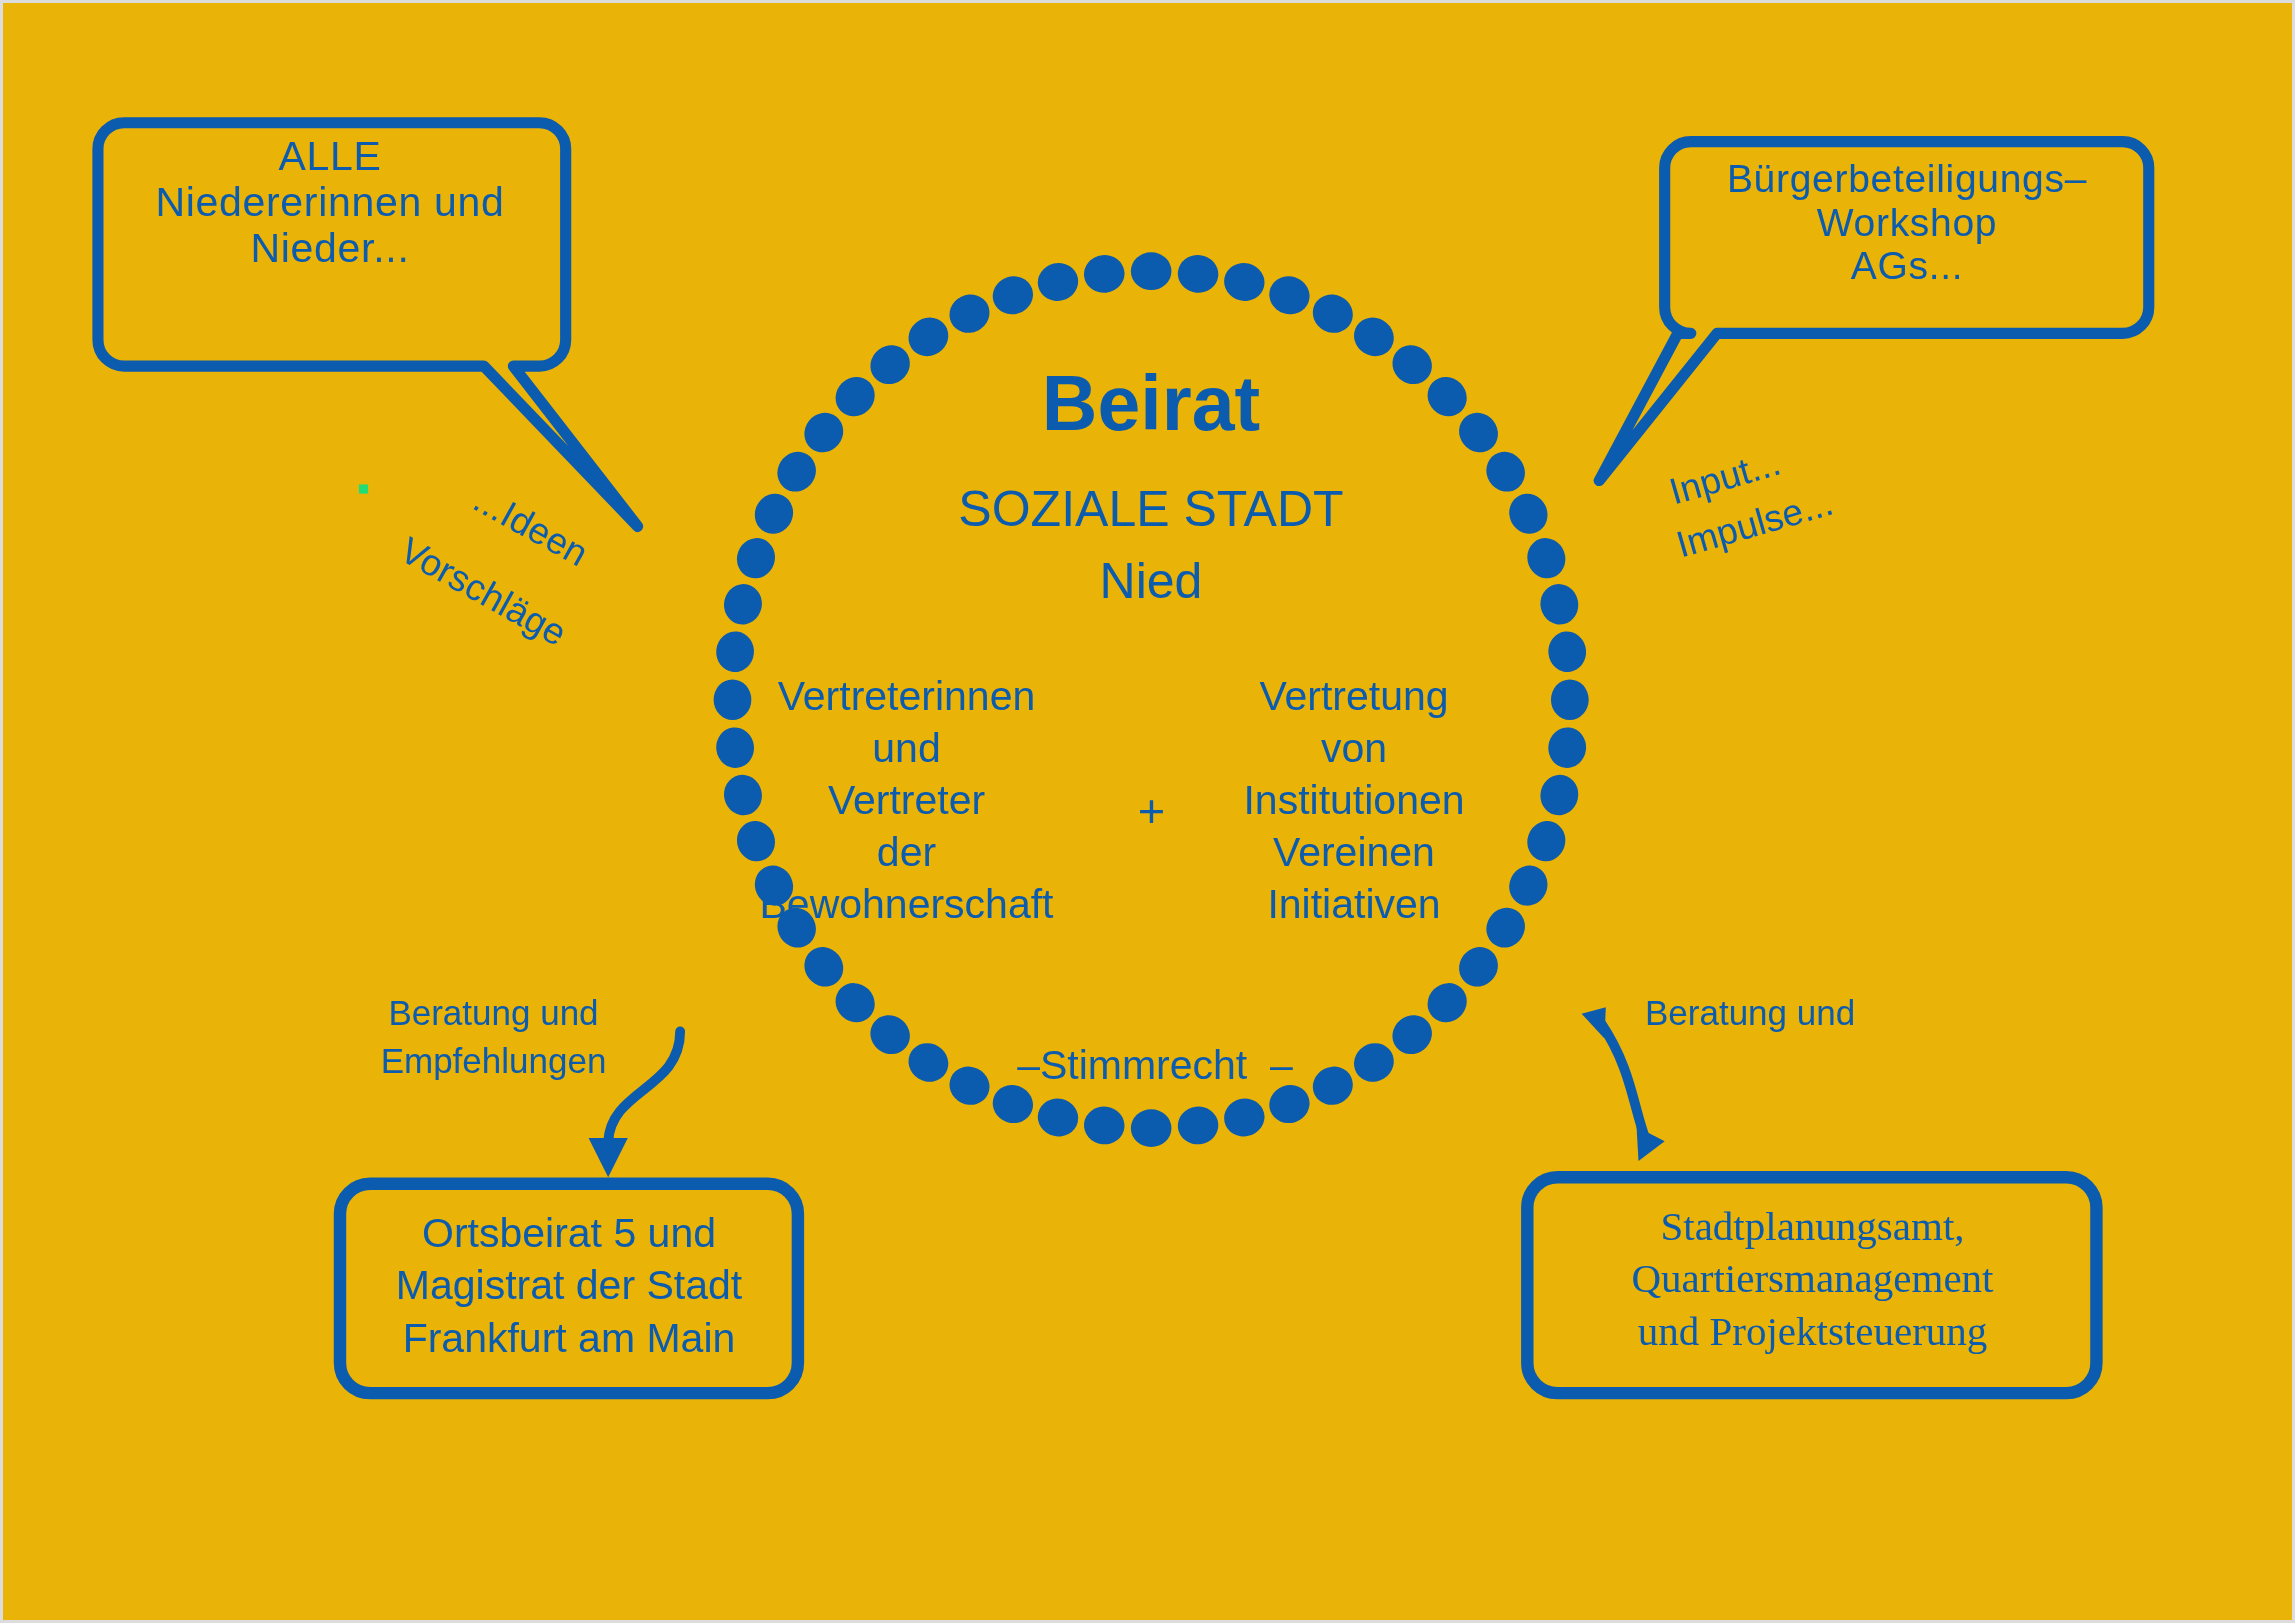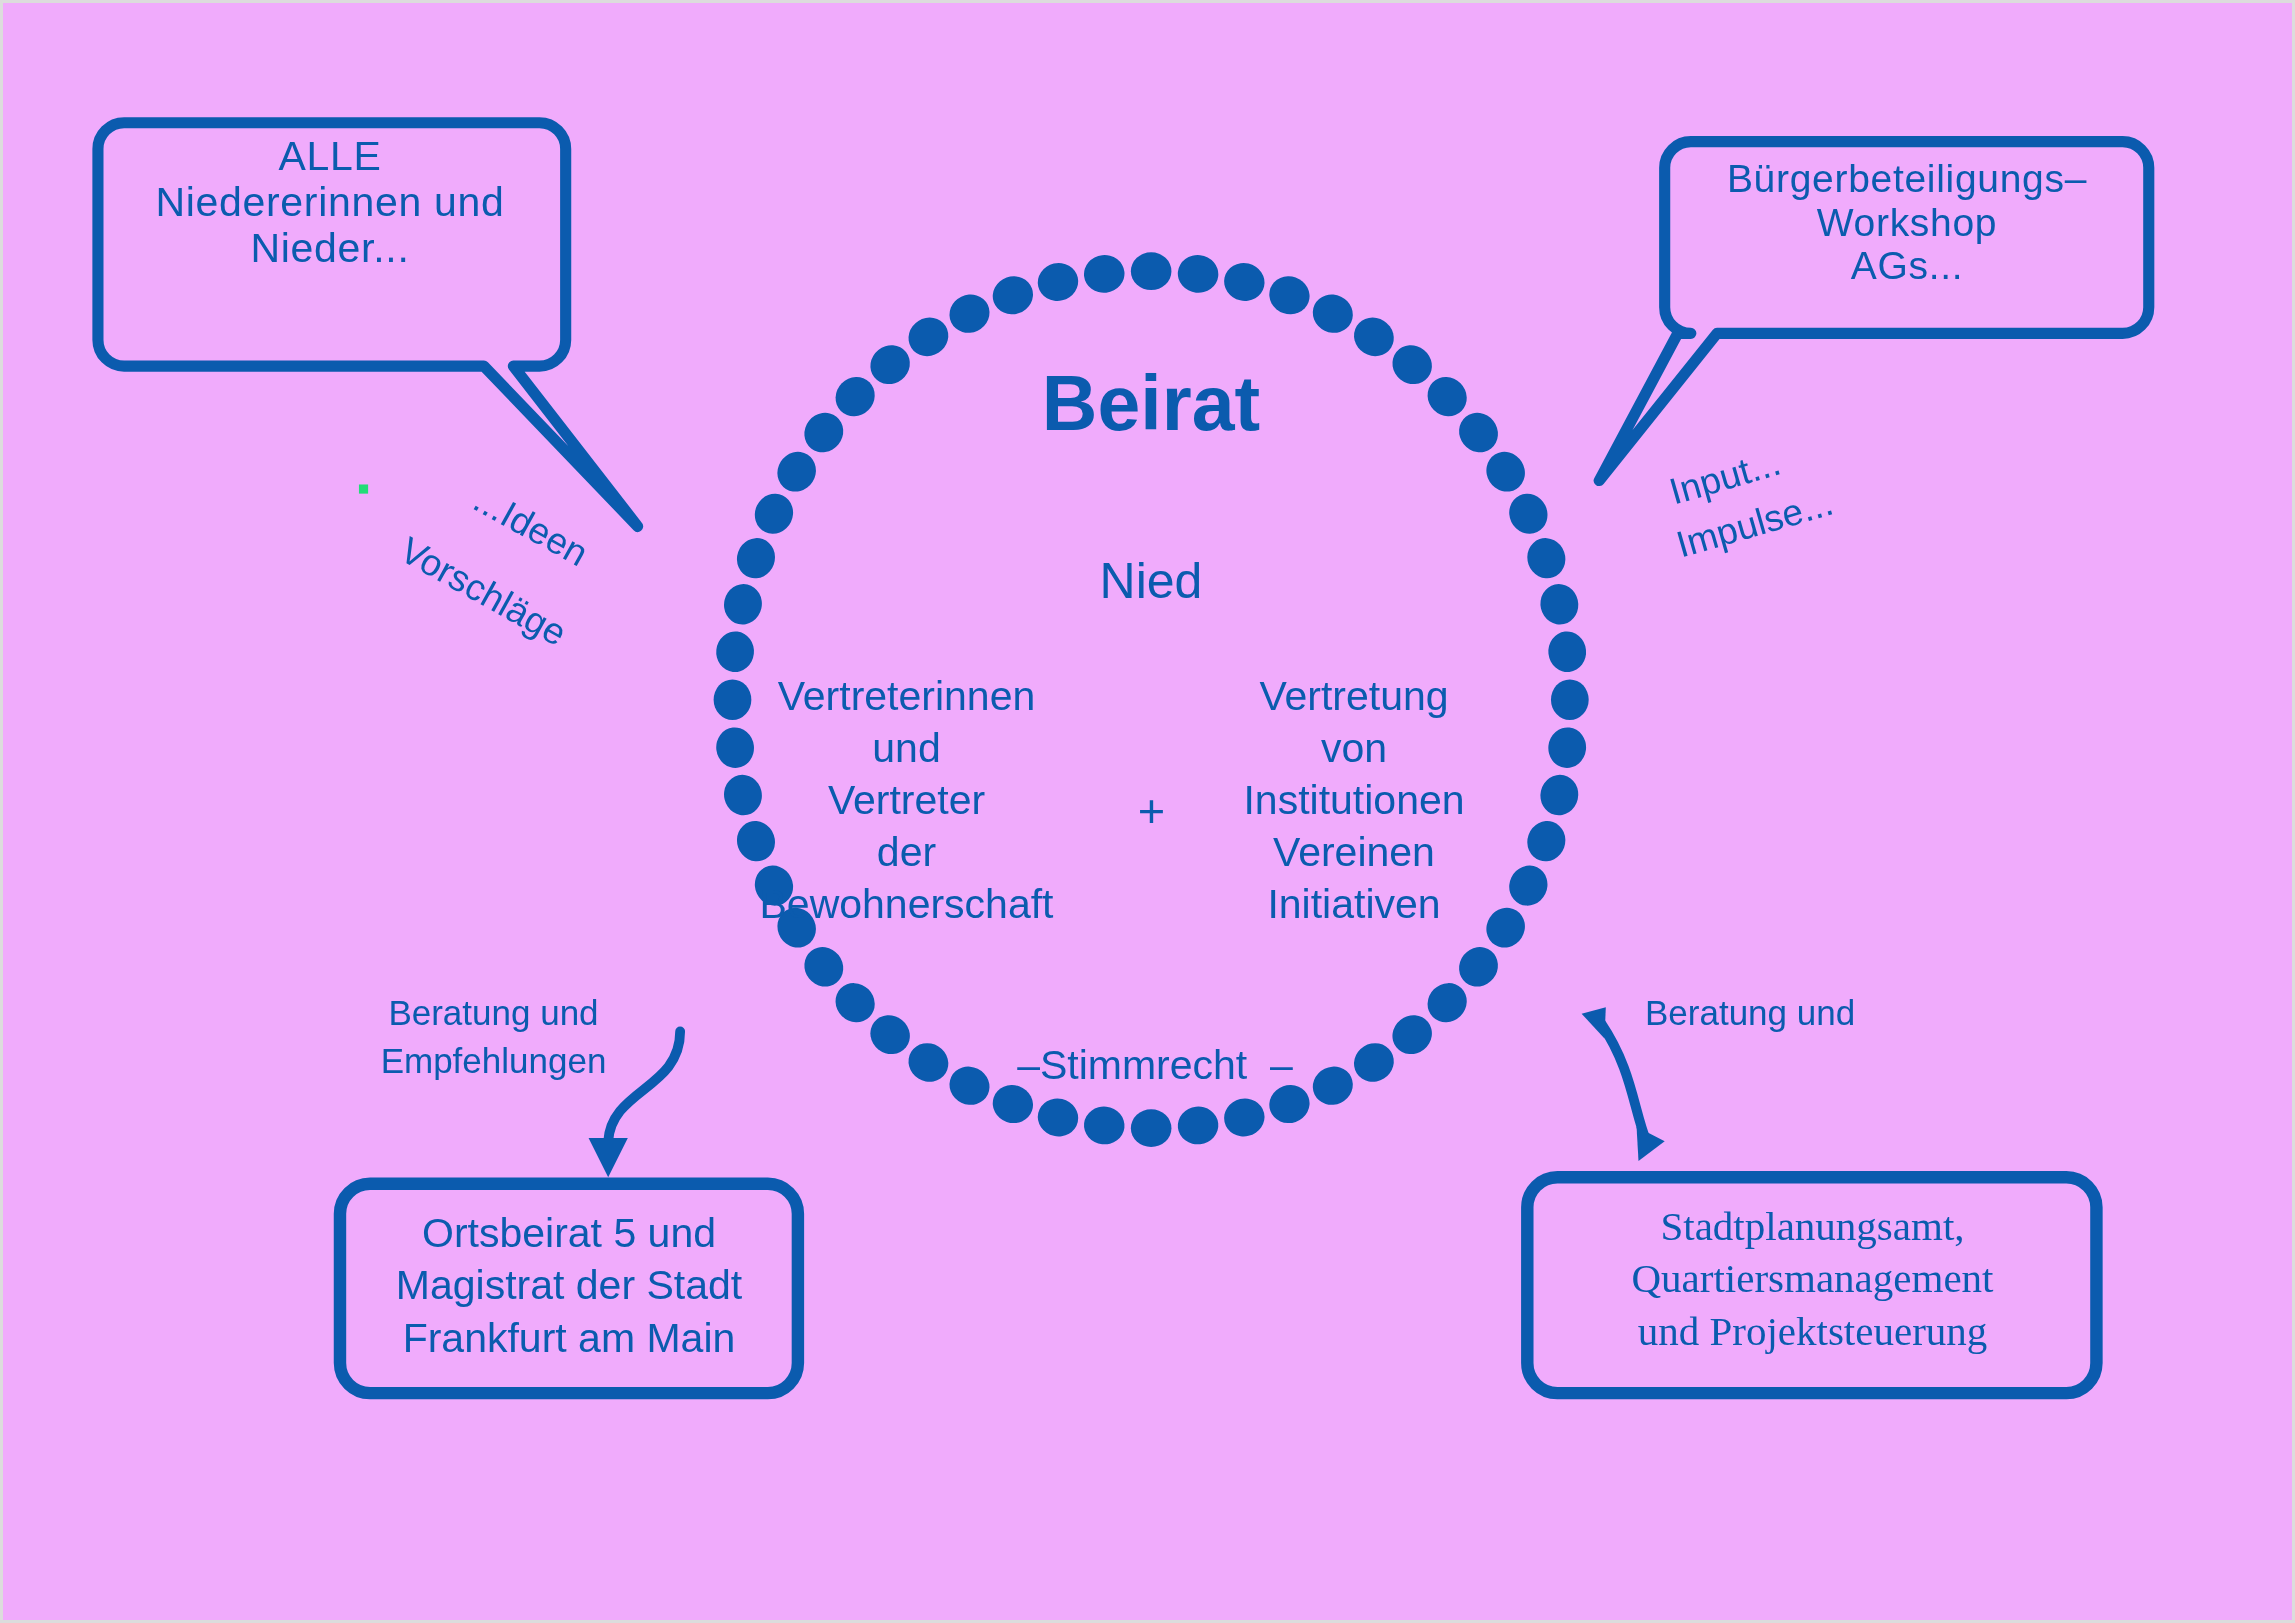--- a/index.html
+++ b/index.html
@@ -4,21 +4,21 @@
 <style>
   html, body {
     margin: 0;
     padding: 0;
     background: #d8d8d8;
   }
   #stage {
     position: relative;
     width: 2295px;
     height: 1623px;
-    background: #f0abfc;
+    background: #eab308;
     box-sizing: border-box;
     border: 3.9px solid #dcdcdc;
     overflow: hidden;
     font-family: "Liberation Sans", sans-serif;
   }
   #stage svg.layer {
     position: absolute;
     left: 0;
     top: 0;
     width: 2295px;
@@ -145,20 +145,21 @@
   <div class="txt" style="left:98px; top:131px; width:458px; font-size:41px; font-weight:500; letter-spacing:0.7px;">ALLE
 Niedererinnen und
 Nieder...</div>
 
   <div class="txt" style="left:1665px; top:154px; width:478px; font-size:39px; font-weight:500; letter-spacing:0.7px;">Bürgerbeteiligungs–
 Workshop
 AGs...</div>
 
   <div class="txt" style="left:906px; top:357px; width:484px; font-size:77px; font-weight:700;">Beirat</div>
 
+  <div class="txt" style="left:906px; top:478px; width:484px; font-size:50px; font-weight:400;">SOZIALE STADT</div>
   <div class="txt" style="left:906px; top:550px; width:484px; font-size:50px; font-weight:400;">Nied</div>
 
   <div class="txt" style="left:694px; top:667px; width:419px; font-size:41px; line-height:1.27;">Vertreterinnen
 und
 Vertreter
 der
 Bewohnerschaft</div>
 
   <div class="txt" style="left:1083px; top:782px; width:131px; font-size:47px;">+</div>
 

